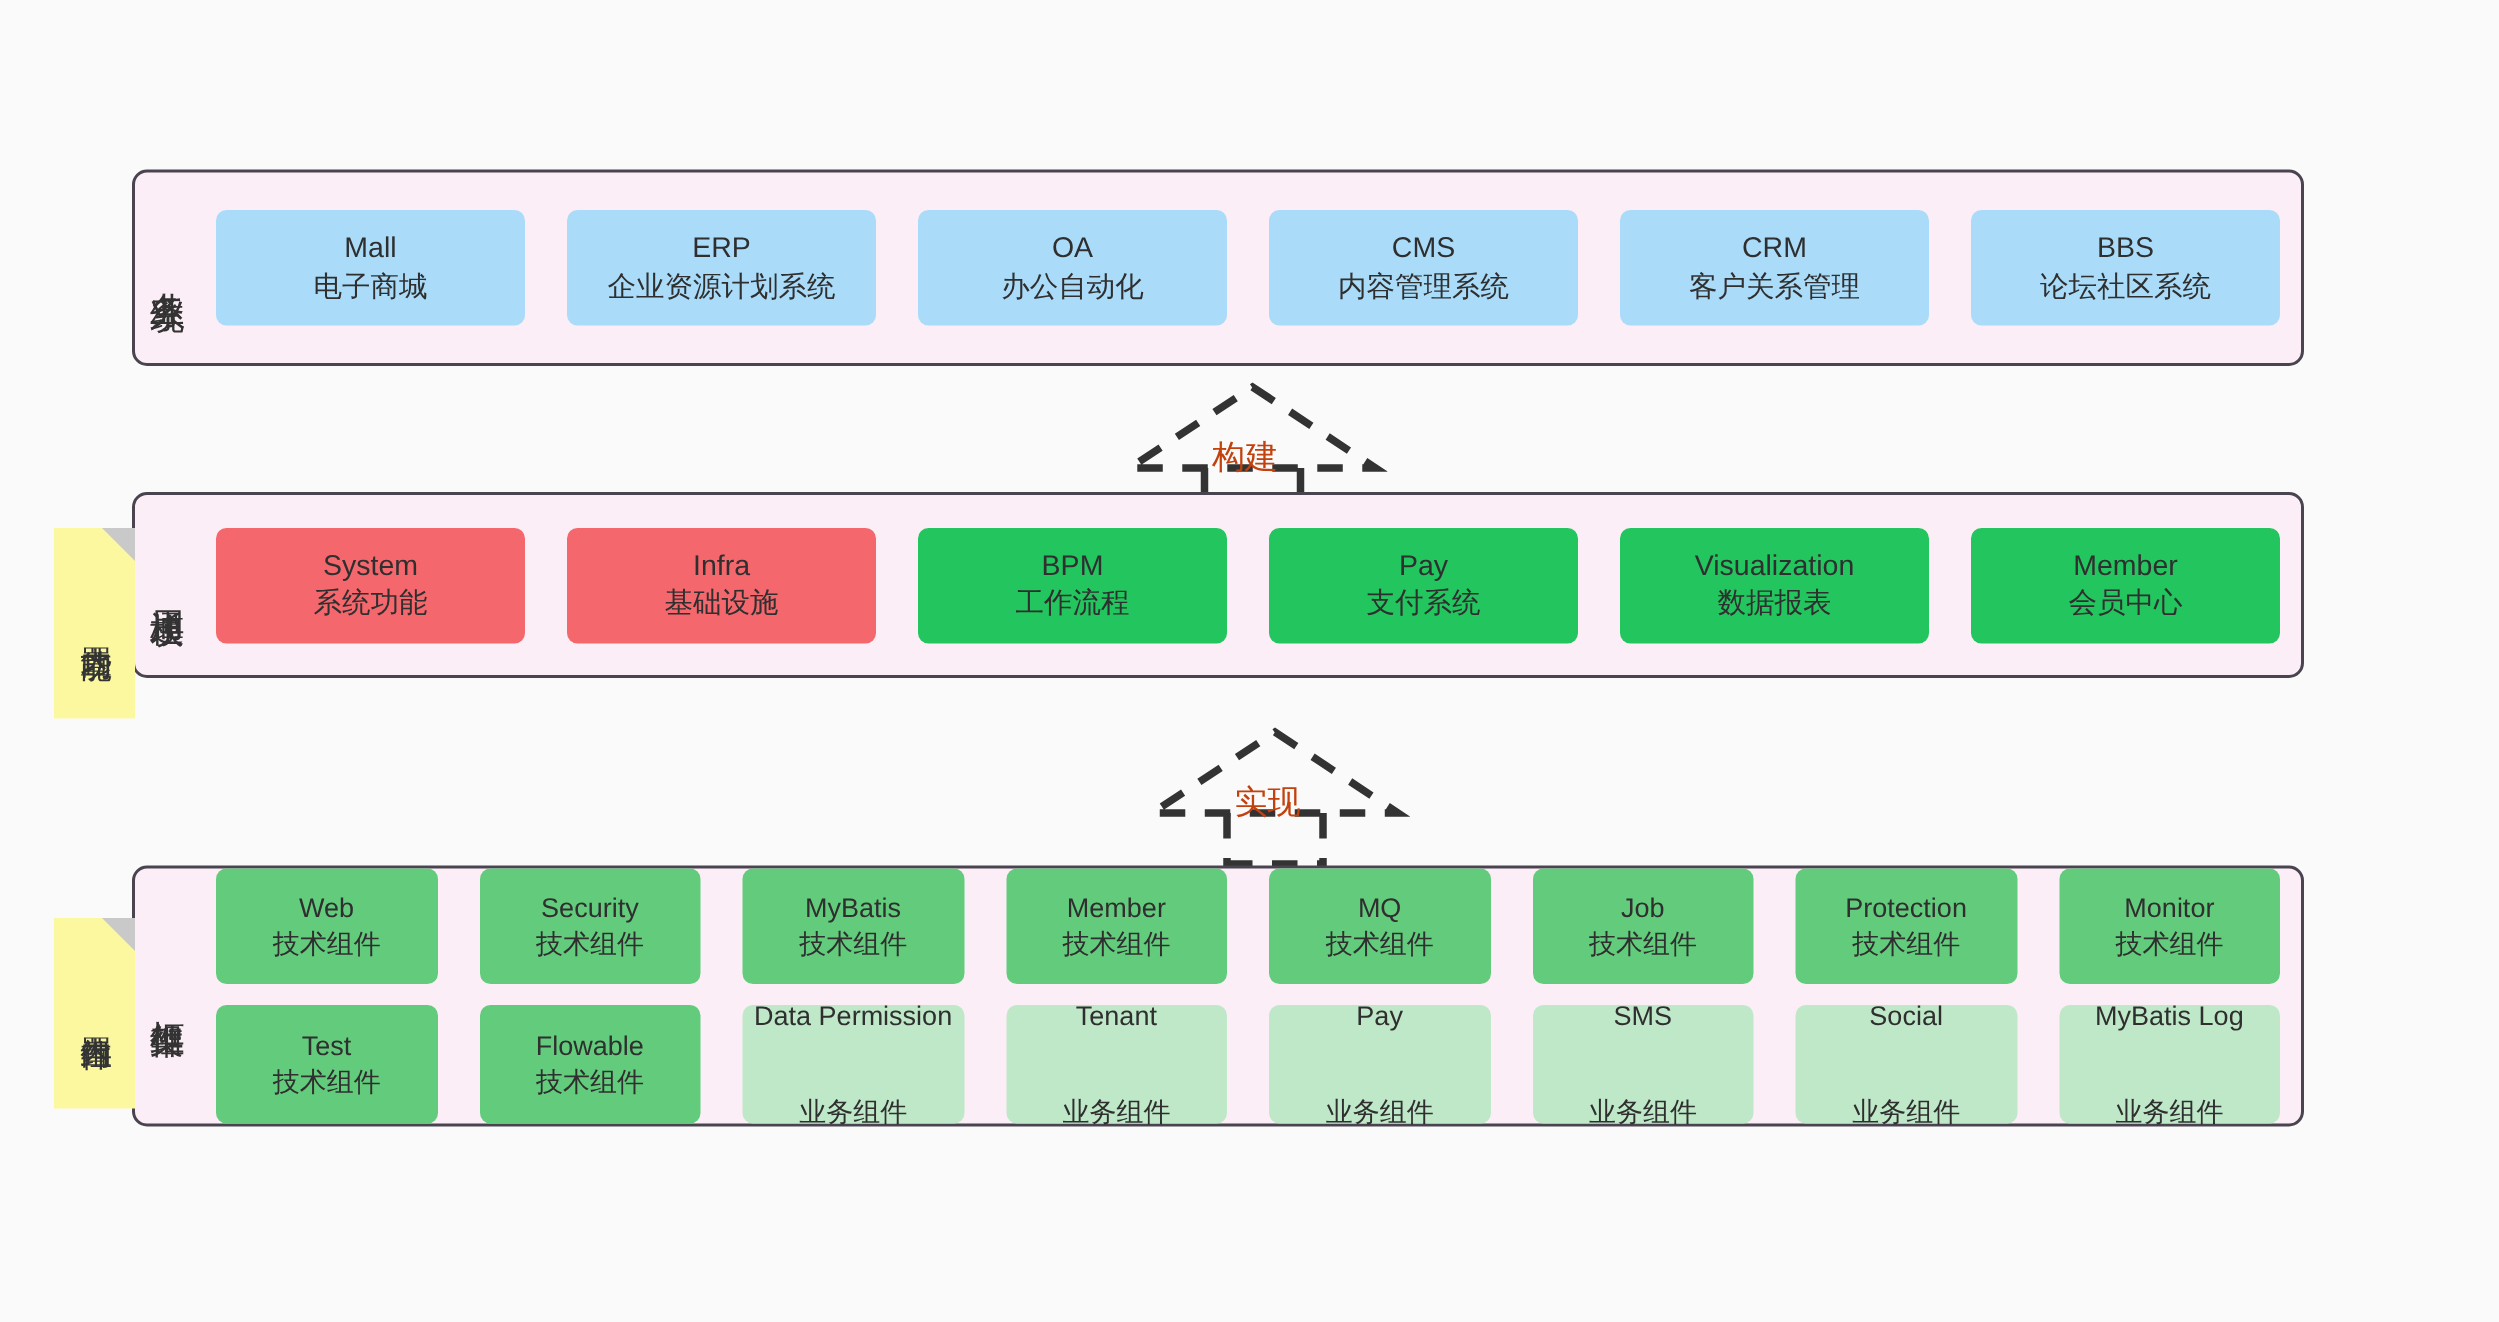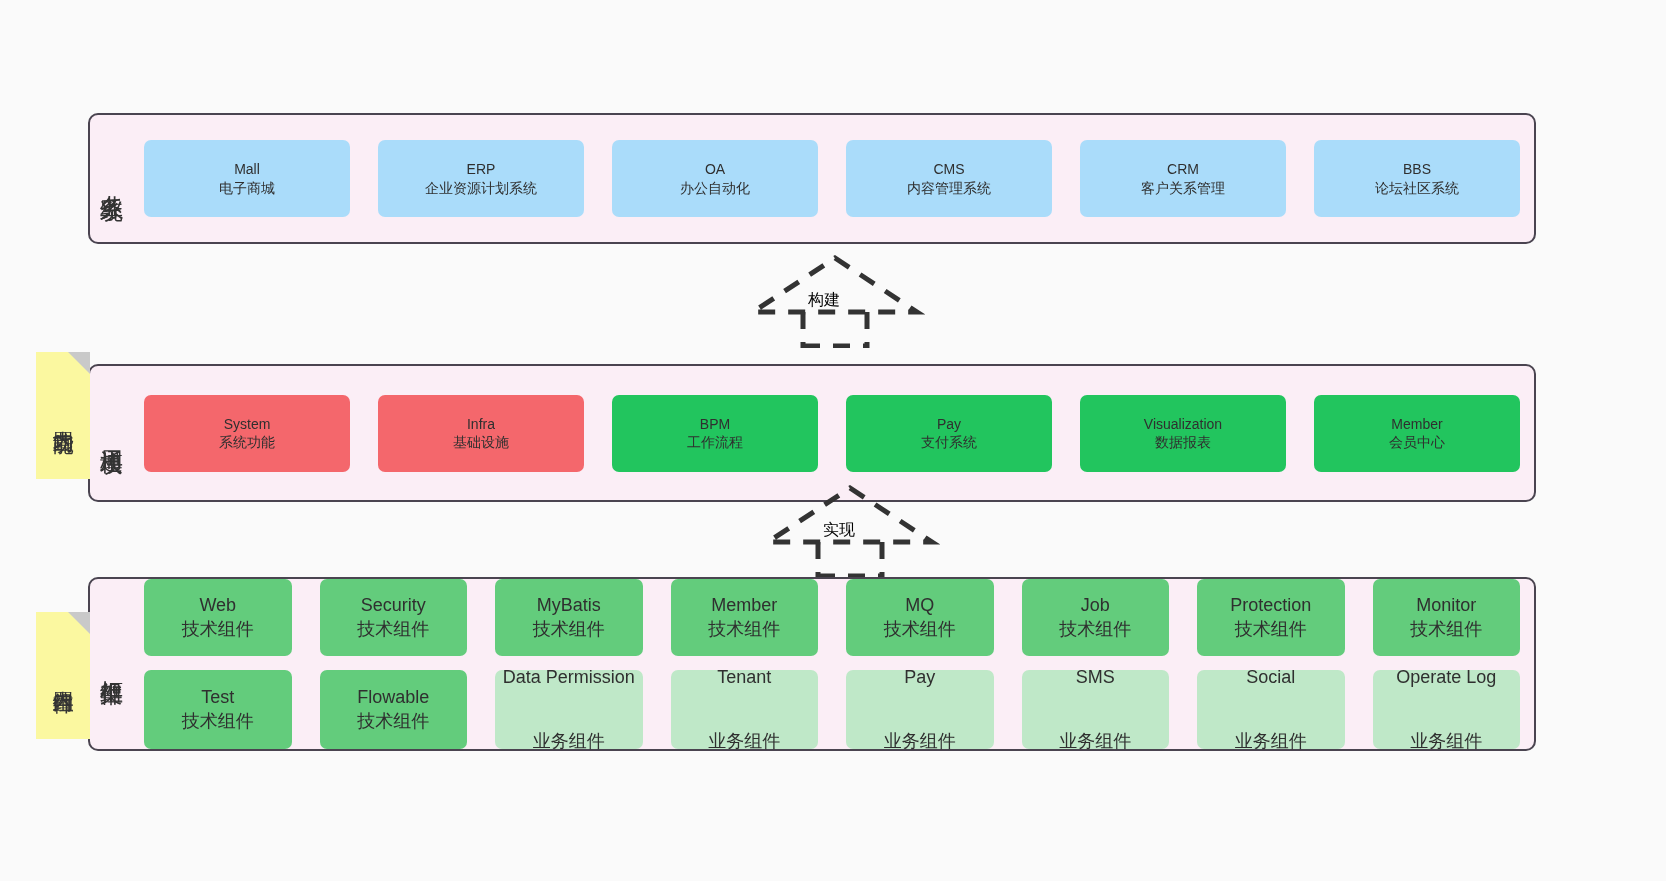--- a/index.html
+++ b/index.html
@@ -61,35 +61,35 @@
   }
 
   .cell {
     flex: 1 1 0;
     border-radius: 7px;
     display: flex;
     flex-direction: column;
     align-items: center;
     justify-content: center;
     text-align: center;
-    font-size: 14px;
+    font-size: 19px;
     line-height: 1.32;
     color: #2f2f2f;
     padding: 4px 6px;
     box-sizing: border-box;
   }
   .cell .en { display: block; }
   .cell .cn { display: block; }
 
   
   #layer-business { left: 88px; top: 113px; width: 1448px; height: 131px; }
   #layer-business .layer-body { padding-left: 10px; }
   #layer-business .row { height: 77px; }
 
-  #layer-modules { left: 88px; top: 364px; width: 1448px; height: 138px; }
+  #layer-modules { left: 88px; top: 328px; width: 1448px; height: 124px; }
   #layer-modules .layer-body { padding-left: 10px; }
   #layer-modules .row { height: 77px; }
 
   #layer-framework { left: 88px; top: 577px; width: 1448px; height: 174px; }
   #layer-framework .layer-body { padding-left: 10px; gap: 14px; }
   #layer-framework .row { height: 79px; }
   #layer-framework .cell { font-size: 18px; }
 
   
   .c-blue        { background: #aadcfa; }
@@ -127,22 +127,22 @@
   #note-builtin-func { left: 36px; top: 352px; width: 54px; height: 127px; }
   #note-builtin-comp { left: 36px; top: 612px; width: 54px; height: 127px; }
 
   
   .arrow {
     position: absolute;
     pointer-events: none;
   }
   .arrow-label {
     position: absolute;
-    font-size: 16px;
-    color: #000000;
+    font-size: 22px;
+    color: #c2410c;
     white-space: nowrap;
     user-select: none;
   }
   #arrow-build  { left: 745px; top: 252px; width: 180px; height: 96px; }
   #arrow-build-label  { left: 808px; top: 290px; }
   #arrow-impl   { left: 760px; top: 482px; width: 180px; height: 96px; }
   #arrow-impl-label   { left: 823px; top: 520px; }
 </style>
 </head>
 <body>
@@ -293,21 +293,21 @@
       </div>
       <div class="cell c-green-light">
         <span class="en">SMS</span>
         <span class="cn">业务组件</span>
       </div>
       <div class="cell c-green-light">
         <span class="en">Social</span>
         <span class="cn">业务组件</span>
       </div>
       <div class="cell c-green-light">
-        <span class="en">Operate Log</span>
+        <span class="en">MyBatis Log</span>
         <span class="cn">业务组件</span>
       </div>
     </div>
 
   </div>
 </div>
 
 <div class="note" id="note-builtin-func">
   <span class="fold"></span>
   <span>内置功能</span>

